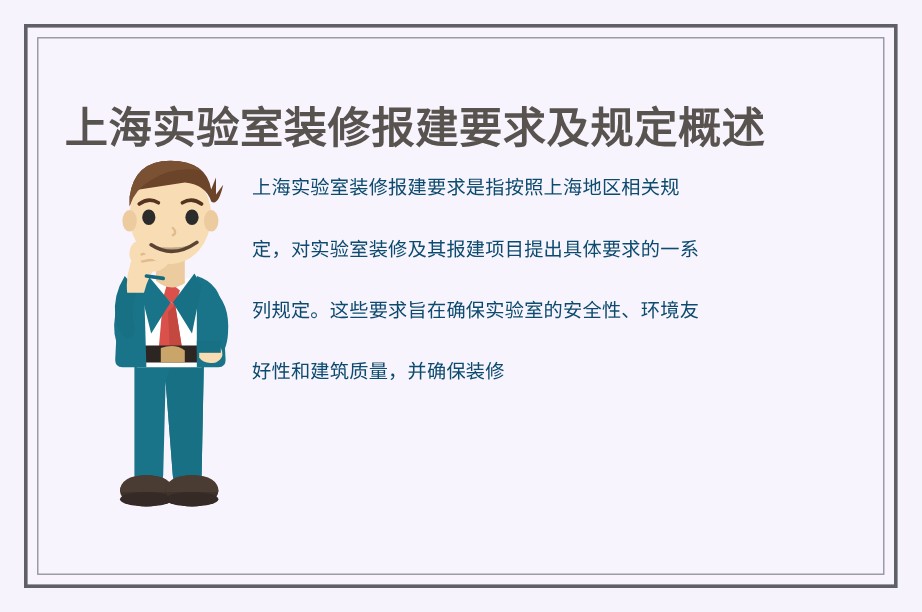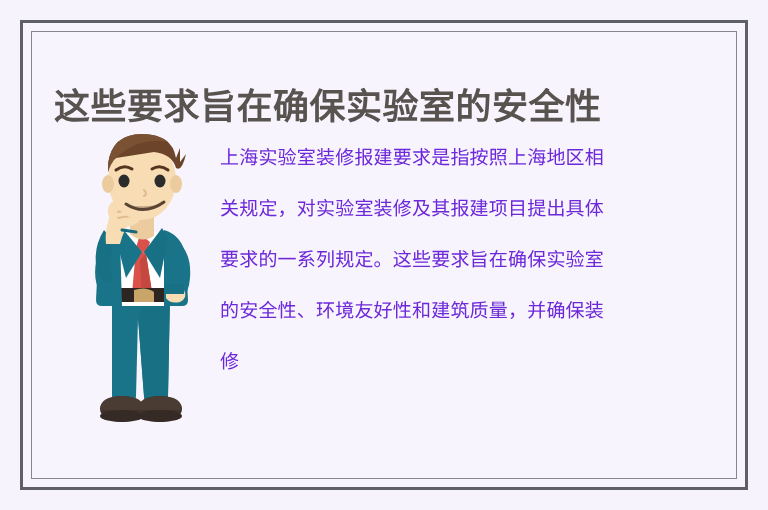--- a/index.html
+++ b/index.html
@@ -64,26 +64,26 @@
     font-size: 36px;
     line-height: 46px;
     letter-spacing: 0.5px;
     color: #595350;
     white-space: nowrap;
   }
 
   
   .paragraph {
     position: absolute;
-    left: 188px;
+    left: 178px;
     top: 100px;
     width: 385px;
-    font-size: 19px;
+    font-size: 16px;
     line-height: 51px;
-    color: #6d28d9;
+    color: #0c4a6e;
     letter-spacing: 0.2px;
     text-align: left;
   }
 
   
   .illustration {
     position: absolute;
     left: 28px;
     top: 96px;
     width: 160px;
@@ -97,21 +97,21 @@
 </style>
 </head>
 <body>
 
 <div class="canvas">
 
   <div class="outer-frame">
     <div class="inner-frame">
       <div class="card-body">
 
-        <h1 class="title">这些要求旨在确保实验室的安全性</h1>
+        <h1 class="title">上海实验室装修报建要求及规定概述</h1>
 
         <div class="illustration">
           <svg viewBox="0 0 160 306" xmlns="http://www.w3.org/2000/svg" aria-hidden="true">
 
             <path d="M52 168 L52 268 Q52 274 58 274 L70 274 Q76 274 76 268 L78 190 L84 268 Q84 274 90 274 L102 274 Q108 274 108 268 L110 168 Z" fill="#1a7489"></path>
             <path d="M78 190 L84 268 Q84 274 90 274 L102 274 Q108 274 108 268 L110 168 L86 168 Z" fill="#177083"></path>
 
             <ellipse cx="62" cy="281" rx="22" ry="13" fill="#3f322c"></ellipse>
             <path d="M40 282 Q40 268 62 268 Q84 268 84 282 Z" fill="#4a3b33"></path>
             <ellipse cx="62" cy="288" rx="22" ry="6" fill="#352a25"></ellipse>

